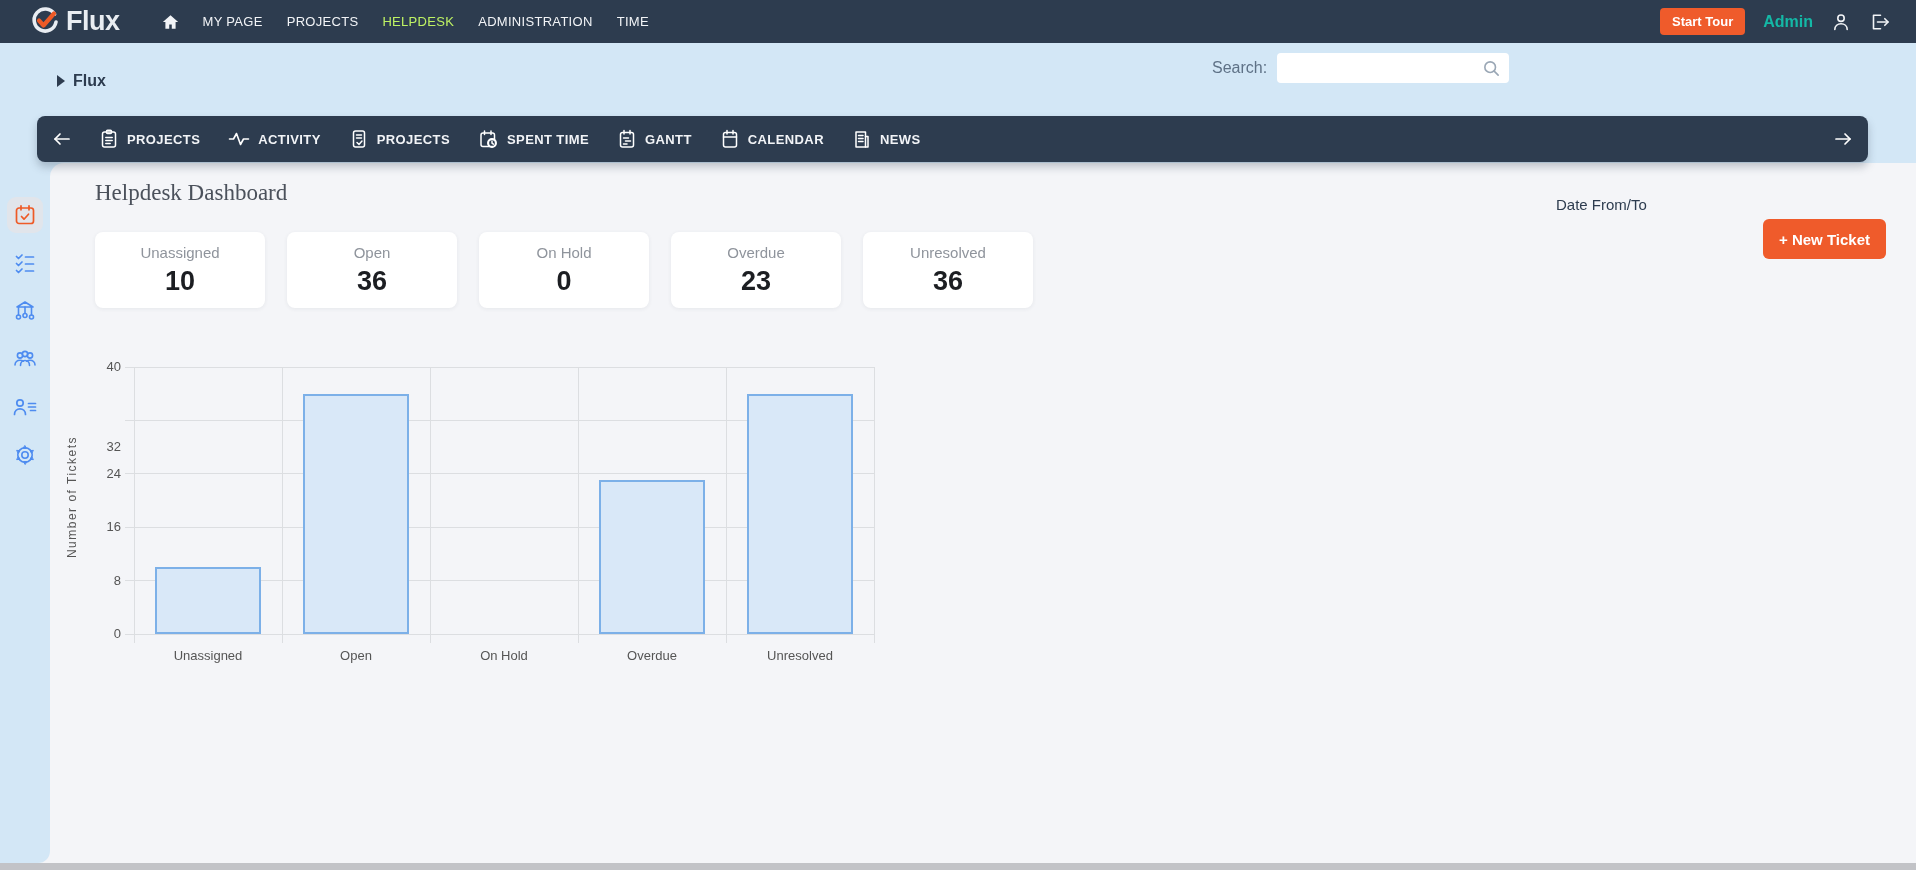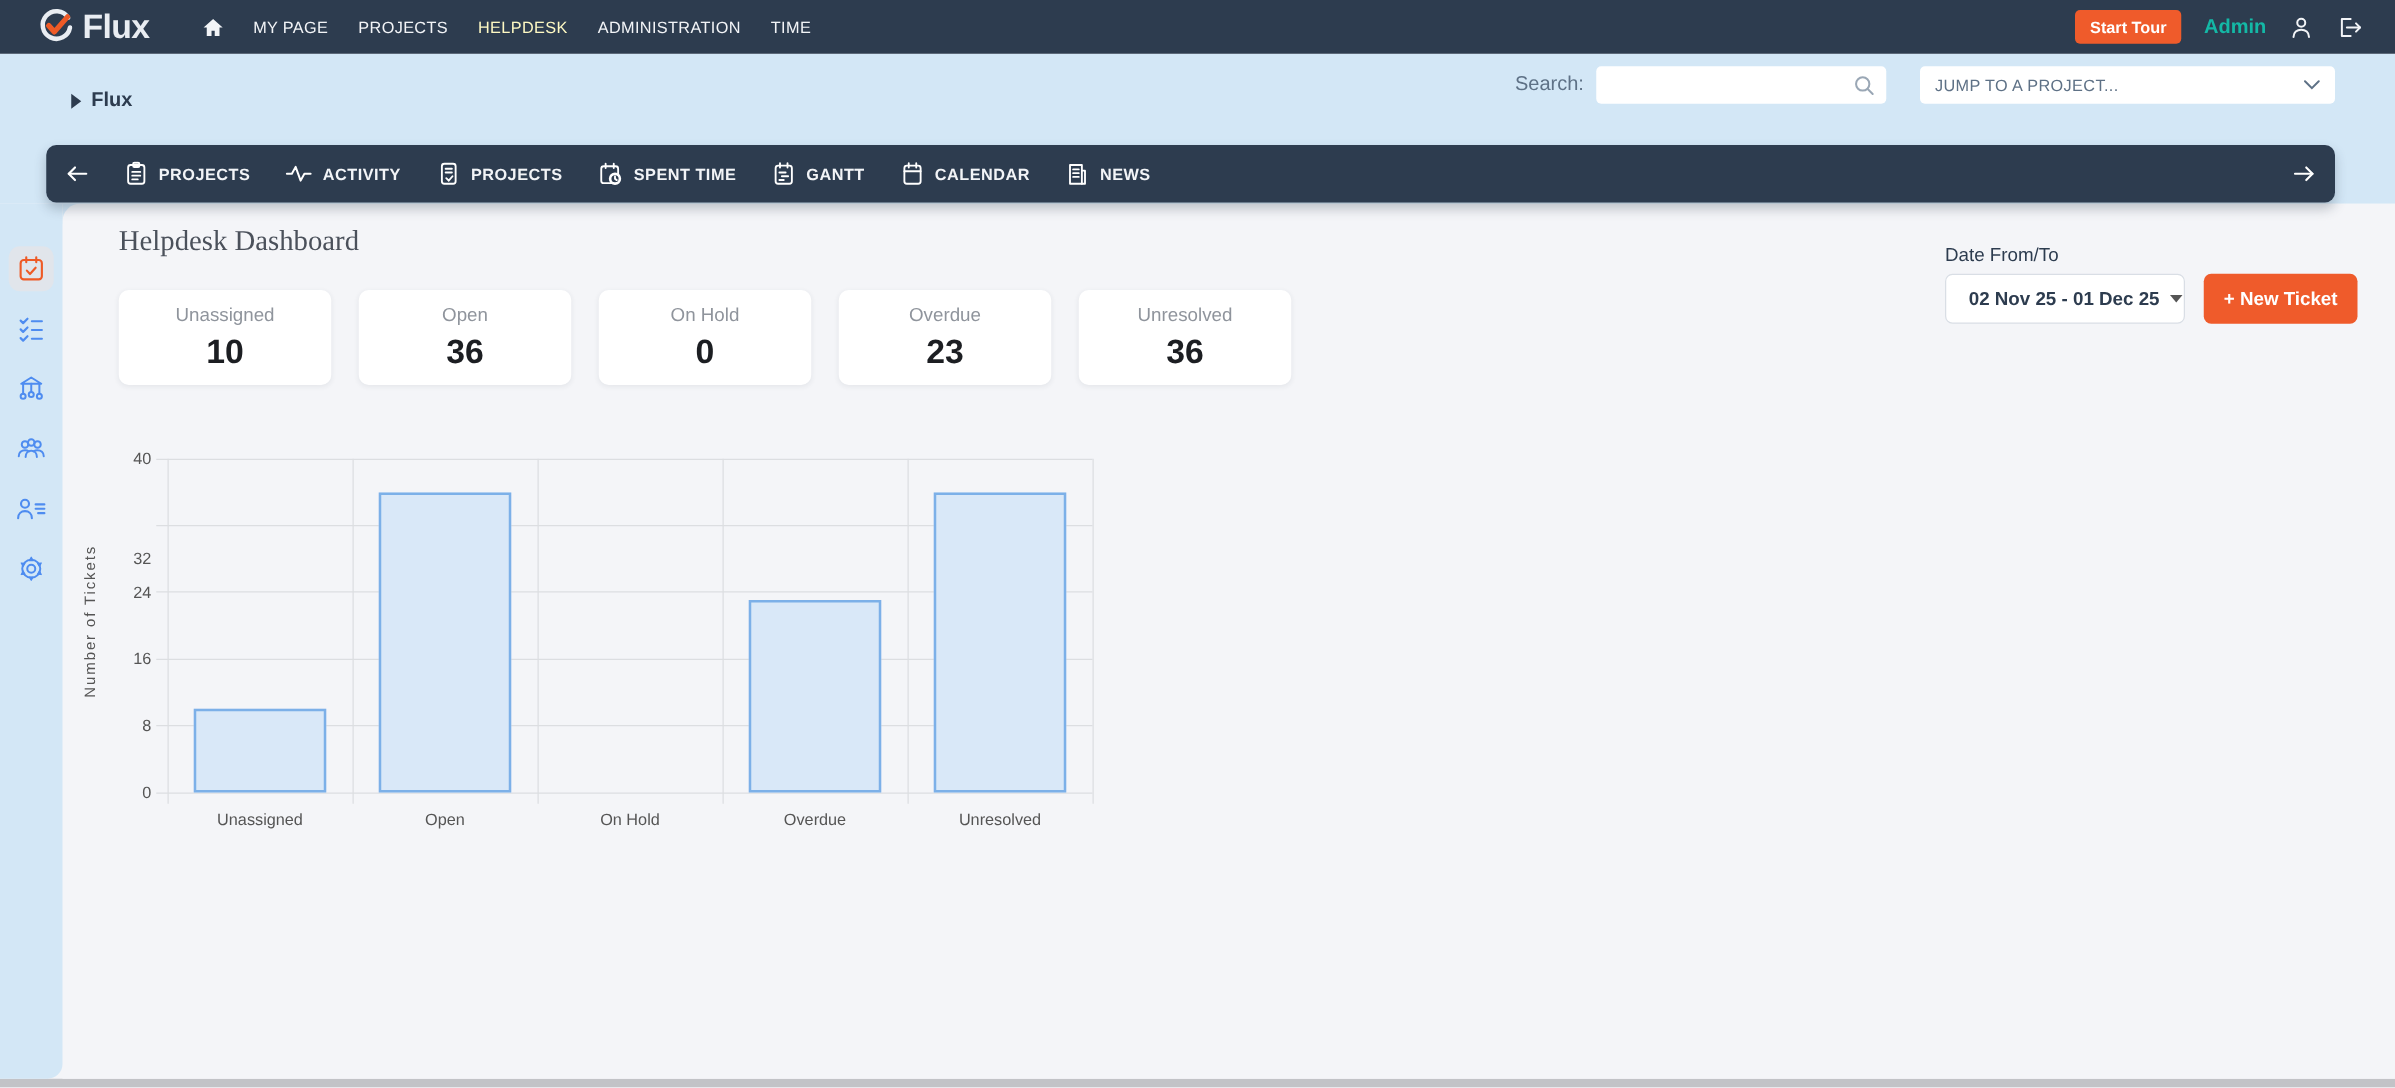--- a/index.html
+++ b/index.html
@@ -7,21 +7,21 @@
   body { font-family:"Liberation Sans", sans-serif; background:#f4f5f8; }
   .app { position:relative; width:1916px; height:870px; overflow:hidden; background:#f4f5f8; }
 
   
   .topbar { position:absolute; top:0; left:0; width:100%; height:43px; background:#2d3c4f;
             display:flex; align-items:center; padding:0 26px 0 30px; z-index:30; }
   .logo { display:flex; align-items:center; gap:6px; }
   .logo-text { color:#e9edf2; font-size:27px; font-weight:bold; letter-spacing:-0.5px; }
   .mainnav { display:flex; align-items:center; gap:24px; margin-left:42px; }
   .mainnav .navitem { color:#f2f4f7; font-size:13px; font-weight:normal; letter-spacing:.3px; cursor:pointer; }
-  .mainnav .navitem.active { color:#fef9c3; }
+  .mainnav .navitem.active { color:#bef264; }
   .topbar-right { margin-left:auto; display:flex; align-items:center; gap:18px; }
   .start-tour { background:#ef5b2b; color:#fff; font-size:13px; font-weight:bold;
                 padding:6px 12px; border-radius:4px; border:none; cursor:pointer; }
   .username { color:#14b8a6; font-size:16px; font-weight:bold; }
   .icon-btn { display:flex; align-items:center; cursor:pointer; }
 
   
   .band { position:absolute; top:43px; left:0; width:100%; height:120px; background:#d3e7f6; }
   .sidebar { position:absolute; top:163px; left:0; width:50px; height:700px; background:#d3e7f6;
              border-bottom-right-radius:12px; display:flex; flex-direction:column; align-items:center;
@@ -150,26 +150,20 @@
     <span>Flux</span>
   </div>
   <div class="search-label">Search:</div>
   <div class="search-box">
     <input type="text" value="" style="">
     <svg width="19" height="19" viewBox="0 0 20 20" fill="none" stroke="#9aa7b5" stroke-width="1.7" stroke-linecap="round">
       <circle cx="8.6" cy="8.6" r="5.6"></circle>
         <path d="M12.8 12.8 L17 17"></path>
     </svg>
   </div>
-  <div class="jump-box">
-    <span class="jump-text">JUMP TO A PROJECT...</span>
-    <svg width="13" height="8" viewBox="0 0 13 8" fill="none" stroke="#5e7186" stroke-width="1.6" stroke-linecap="round">
-      <path d="M1 1 l5.5 5.5 L12 1"></path>
-    </svg>
-  </div>
 
   <div class="toolbar">
     <span class="tool-arrow">
       <svg width="18" height="14" viewBox="0 0 18 14" fill="none" stroke="#fff" stroke-width="1.7" stroke-linecap="round" stroke-linejoin="round">
         <path d="M16 7 H2"></path>
           <path d="M7 2 L2 7 l5 5"></path>
       </svg>
     </span>
     <div class="tool-item">
       <svg width="20" height="20" viewBox="0 0 20 20" fill="none" stroke="#fff" stroke-width="1.5" stroke-linecap="round">
@@ -284,29 +278,20 @@
         <path d="M12 2.8 l1.5 2.6 h-3 Z M12 21.2 l-1.5-2.6 h3 Z M4 7.4 l3 .2 -1.5 2.6 Z M20 7.4 l-3 .2 1.5 2.6 Z M4 16.6 l3-.2 -1.5-2.6 Z M20 16.6 l-3-.2 1.5-2.6 Z" fill="#4e8cf0" stroke-width="1"></path>
         <circle cx="12" cy="12" r="7.2"></circle>
       </svg>
     </div>
   </div>
 
   <div class="main">
     <div class="page-title">Helpdesk Dashboard</div>
 
     <div class="date-label">Date From/To</div>
-    <div class="date-box">
-      <svg width="18" height="18" viewBox="0 0 20 20" fill="none" stroke="#9aa1ab" stroke-width="1.4" stroke-linecap="round">
-        <rect x="2.5" y="3.5" width="15" height="14" rx="2"></rect>
-          <path d="M6.5 1.8 v3.4 M13.5 1.8 v3.4 M2.5 7.5 h15"></path>
-        <path d="M5.5 10.5 h1 M9.5 10.5 h1 M13.5 10.5 h1 M5.5 13.5 h1 M9.5 13.5 h1 M13.5 13.5 h1" stroke-width="1.6"></path>
-      </svg>
-      <span class="date-text">02 Nov 25 - 01 Dec 25</span>
-      <span class="date-caret"></span>
-    </div>
     <button class="new-ticket">+ New Ticket</button>
 
     <div class="cards">
       <div class="card">
         <div class="card-label">Unassigned</div>
         <div class="card-value">10</div>
       </div>
       <div class="card">
         <div class="card-label">Open</div>
         <div class="card-value">36</div>

